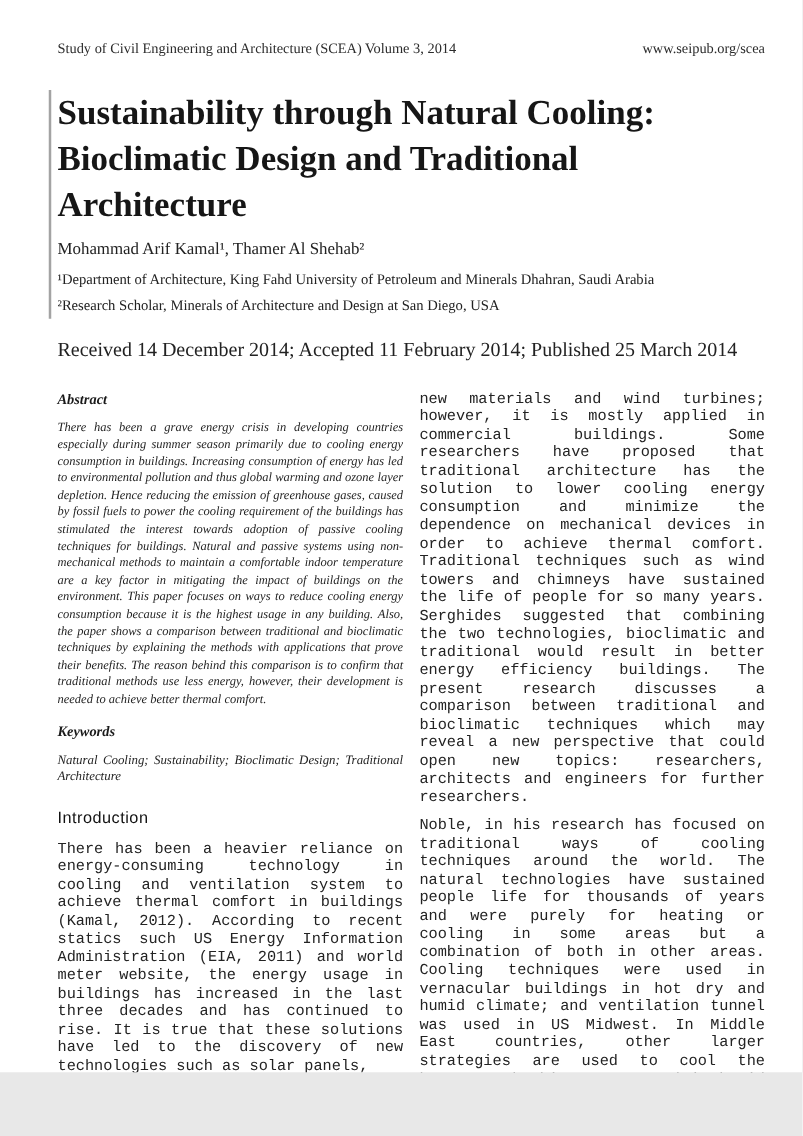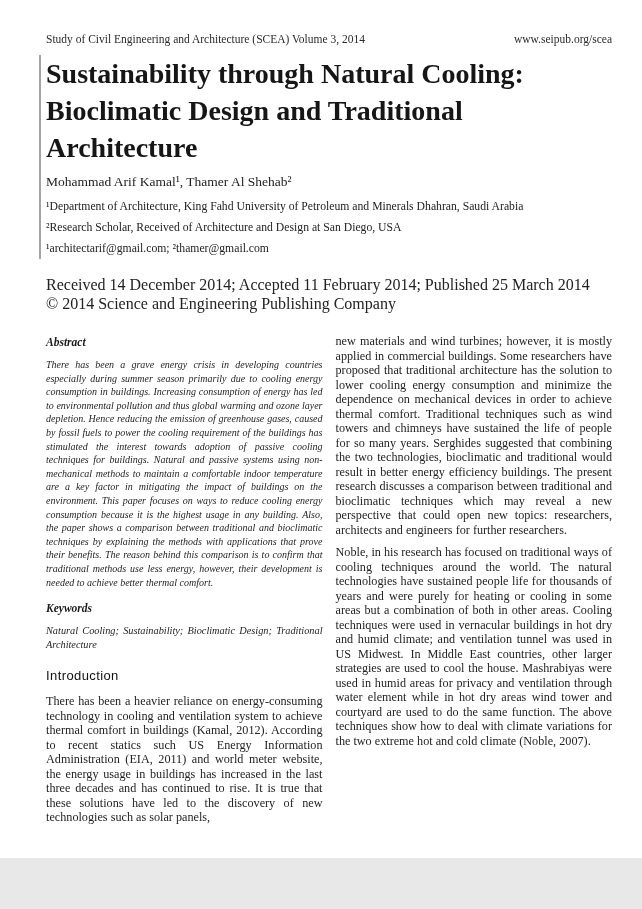--- a/index.html
+++ b/index.html
@@ -14,21 +14,21 @@
     box-sizing:border-box;
   }
   .content { padding:33px 30px 0 46px; }
 
   .header-row {
     display:flex; justify-content:space-between; align-items:baseline;
     font-size:11.5px; color:#2b2b2b;
   }
 
   .title-block {
-    margin-top:10px;
+    margin-top:27px;
     margin-left:-7px;
     border-left:2px solid #a3a3a3;
     padding-left:5px;
   }
   .paper-title {
     margin:0;
     font-size:28px; line-height:37px; font-weight:bold;
     max-width:520px; color:#161616;
   }
   .authors-line { margin-top:8px; font-size:13.5px; color:#222; }
@@ -52,21 +52,21 @@
     font-style:italic; font-size:10.3px; line-height:13.6px;
     text-align:justify; margin:0 0 6px 0; color:#242424;
   }
   .section-heading {
     font-family:"Liberation Sans", sans-serif;
     font-size:13px; font-weight:normal; letter-spacing:0.4px;
     margin:17px 0 11px 0; color:#111;
   }
   .body-text {
     font-size:12.2px; line-height:14.5px; text-align:justify;
-    margin:0 0 8px 0; color:#232323;
+    margin:0 0 8px 0; color:#232323;font-family:Liberation Mono, monospace;
   }
 
   .page-number {
     position:absolute; top:855px; left:586px;
     font-size:12px; color:#2a2a2a;
   }
 </style>
 </head>
 <body>
 
@@ -76,28 +76,26 @@
     <div class="header-row">
       <span>Study of Civil Engineering and Architecture (SCEA) Volume 3, 2014</span>
       <span>www.seipub.org/scea</span>
     </div>
 
     <div class="title-block">
       <h1 class="paper-title">Sustainability through Natural Cooling: Bioclimatic Design and Traditional Architecture</h1>
       <div class="authors-line">Mohammad Arif Kamal¹, Thamer Al Shehab²</div>
       <div class="affil-list">
         <div class="affil-line">¹Department of Architecture, King Fahd University of Petroleum and Minerals Dhahran, Saudi Arabia</div>
-        <div class="affil-line">²Research Scholar, Received of Architecture and Design at San Diego, USA</div>
-        <div class="affil-line">¹architectarif@gmail.com; ²thamer@gmail.com</div>
+        <div class="affil-line">²Research Scholar, Minerals of Architecture and Design at San Diego, USA</div>
       </div>
     </div>
 
     <div class="dates-block">
       <div>Received 14 December 2014; Accepted 11 February 2014; Published 25 March 2014</div>
-      <div>© 2014 Science and Engineering Publishing Company</div>
     </div>
 
     <div class="columns">
 
       <div class="col">
         <div class="mini-heading">Abstract</div>
         <p class="abstract-text">There has been a grave energy crisis in developing countries especially during summer season primarily due to cooling energy consumption in buildings. Increasing consumption of energy has led to environmental pollution and thus global warming and ozone layer depletion. Hence reducing the emission of greenhouse gases, caused by fossil fuels to power the cooling requirement of the buildings has stimulated the interest towards adoption of passive cooling techniques for buildings. Natural and passive systems using non-mechanical methods to maintain a comfortable indoor temperature are a key factor in mitigating the impact of buildings on the environment. This paper focuses on ways to reduce cooling energy consumption because it is the highest usage in any building. Also, the paper shows a comparison between traditional and bioclimatic techniques by explaining the methods with applications that prove their benefits. The reason behind this comparison is to confirm that traditional methods use less energy, however, their development is needed to achieve better thermal comfort.</p>
         <div class="mini-heading">Keywords</div>
         <p class="keywords-text">Natural Cooling; Sustainability; Bioclimatic Design; Traditional Architecture</p>
         <h2 class="section-heading">Introduction</h2>

